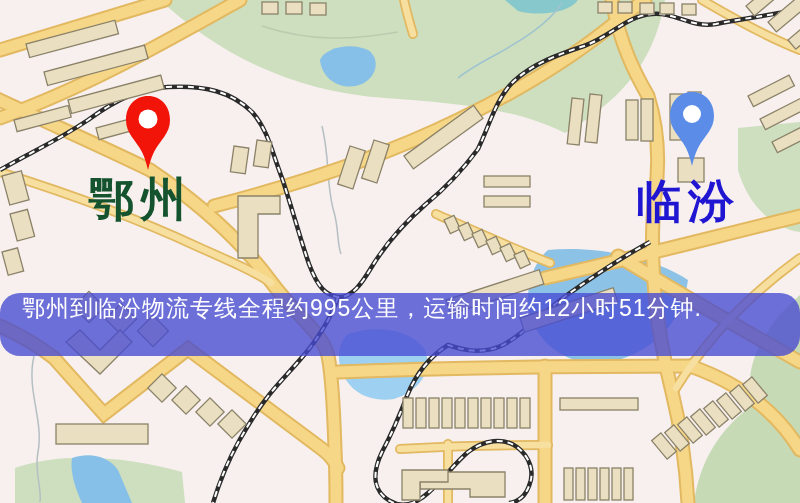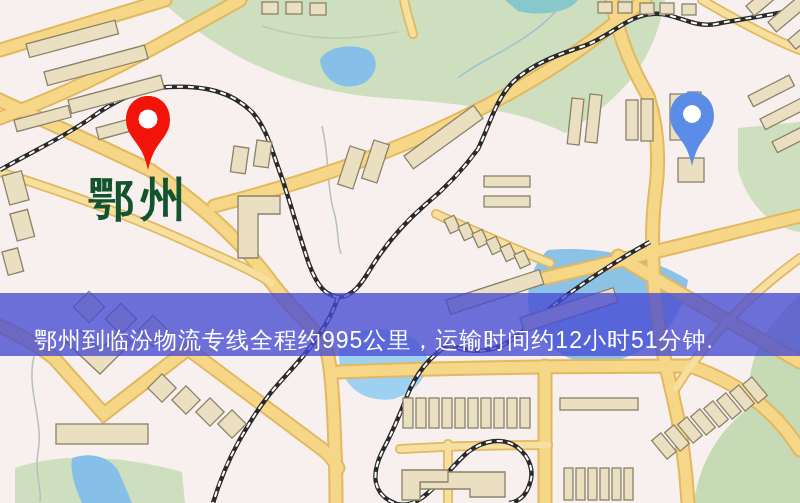--- a/index.html
+++ b/index.html
@@ -14,21 +14,21 @@
   #origin-marker{left:120px;top:94px;}
   #dest-marker{left:664px;top:90px;}
   .city-label{
     position:absolute;font-size:46px;font-weight:700;letter-spacing:6px;
     line-height:1;white-space:nowrap;text-shadow:0 0 1px rgba(255,255,255,.4);
   }
   #origin-label{left:88px;top:176px;}
   #dest-label{left:636px;top:178px;}
   #route-banner{
     position:absolute;left:0;top:293px;width:800px;height:63px;
-    display:flex;align-items:flex-end;padding-left:34px;
+    display:flex;align-items:flex-start;padding-left:22px;border-radius:20px;
   }
   #route-banner .banner-text{
     color:#fff;font-size:23px;letter-spacing:1px;white-space:nowrap;
   }
 </style>
 </head>
 <body>
 
 <div id="stage">
 
@@ -198,20 +198,21 @@
       <rect x="684" y="418" width="12" height="24" transform="rotate(-40 690 430)"></rect>
       <rect x="697" y="410" width="12" height="24" transform="rotate(-40 703 422)"></rect>
       <rect x="710" y="402" width="12" height="24" transform="rotate(-40 716 414)"></rect>
       <rect x="723" y="394" width="12" height="24" transform="rotate(-40 729 406)"></rect>
       <rect x="736" y="386" width="12" height="24" transform="rotate(-40 742 398)"></rect>
       <rect x="749" y="378" width="12" height="24" transform="rotate(-40 755 390)"></rect>
     </g>
   </svg>
 
   <div class="city-label" id="origin-label" style="color: #14532d;">鄂州</div>
+  <div class="city-label" id="dest-label" style="color: rgb(32, 22, 210);">临汾</div>
 
   <div class="marker" id="origin-marker">
     <svg viewBox="0 0 56 80" width="56" height="80">
       <path fill="#f21309" d="M28 2 C15 2 6 12 6 26 C6 40 16 46 22 58 C25 64 26.5 70 28 76 C29.5 70 31 64 34 58 C40 46 50 40 50 26 C50 12 41 2 28 2 Z"></path>
       <circle cx="28" cy="25" r="9.5" fill="#ffffff"></circle>
     </svg>
   </div>
   <div class="marker" id="dest-marker">
     <svg viewBox="0 0 56 80" width="56" height="80">
       <path fill="#5a8ce8" d="M28 2 C15 2 6 12 6 26 C6 40 16 46 22 58 C25 64 26.5 70 28 76 C29.5 70 31 64 34 58 C40 46 50 40 50 26 C50 12 41 2 28 2 Z"></path>

